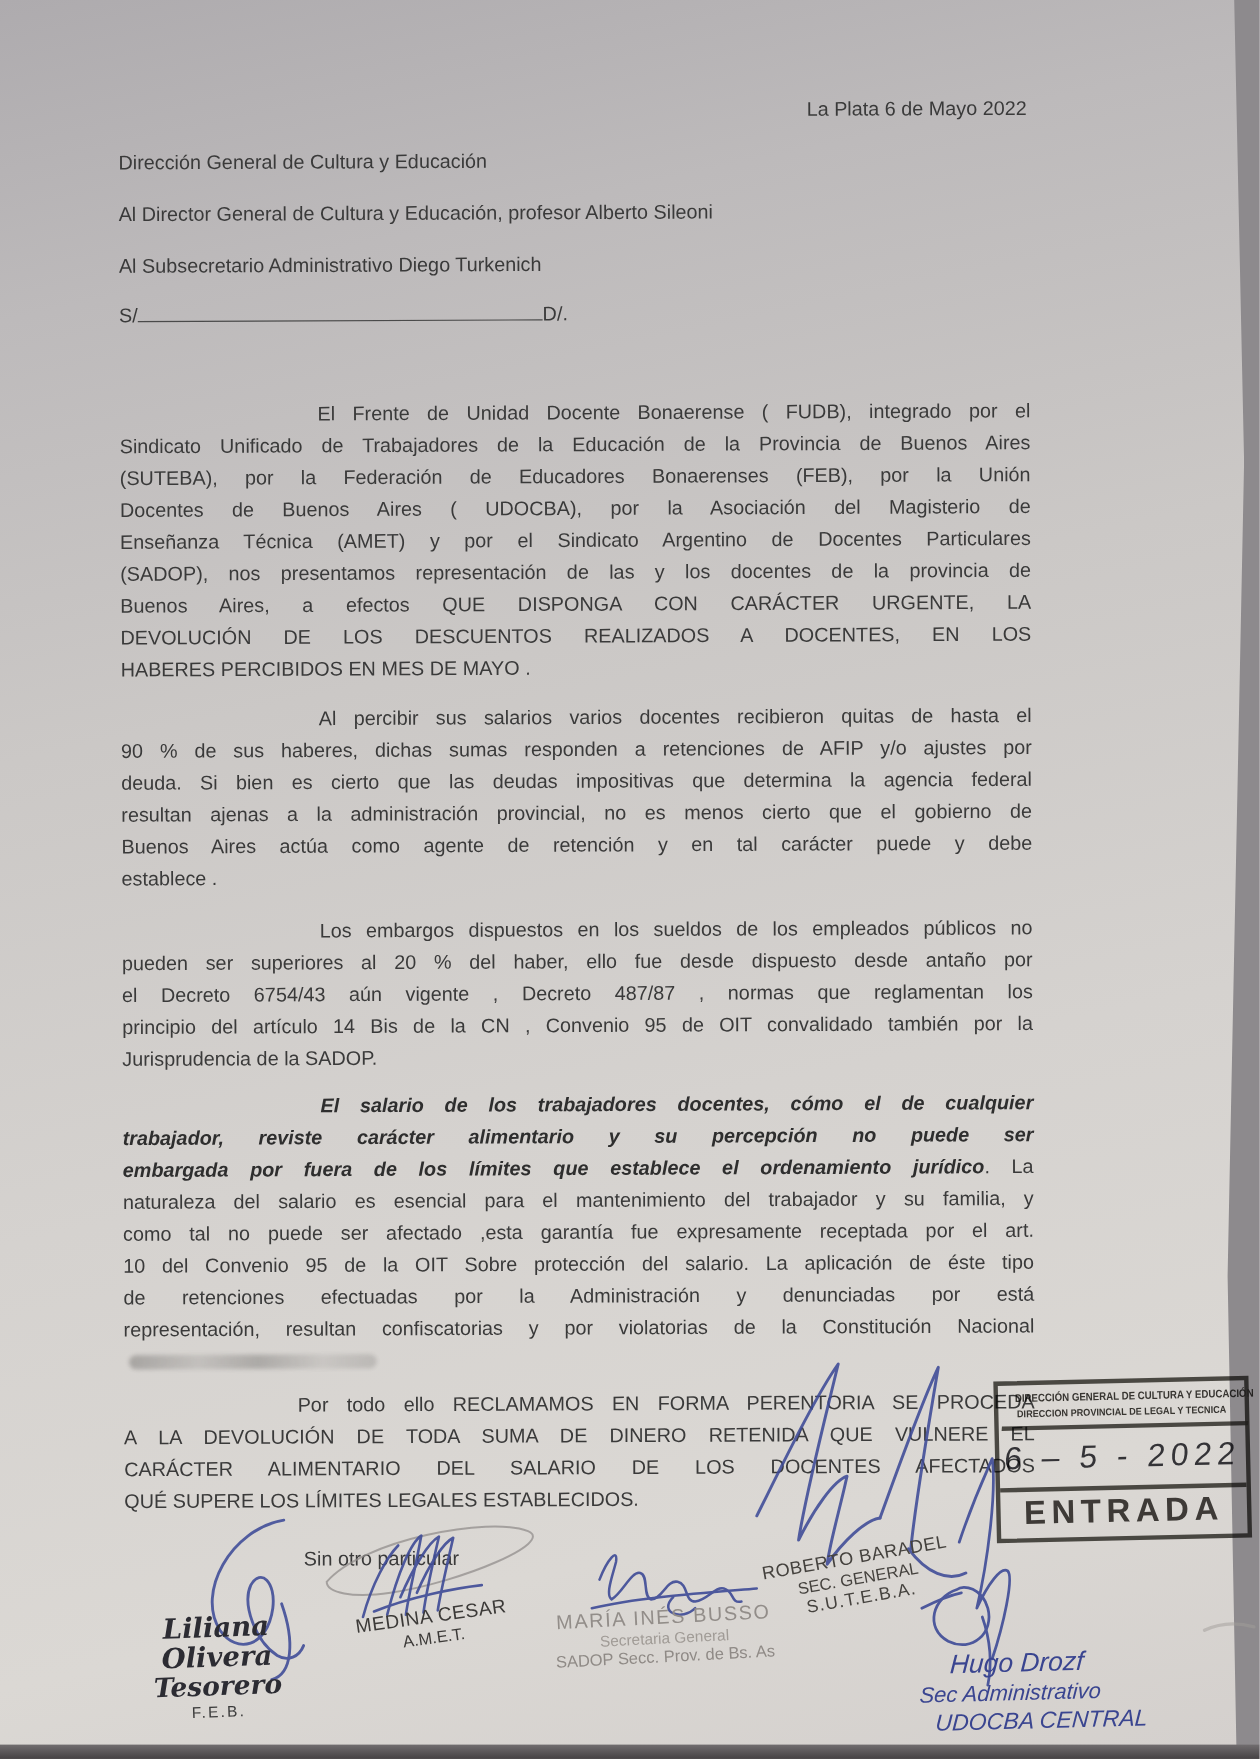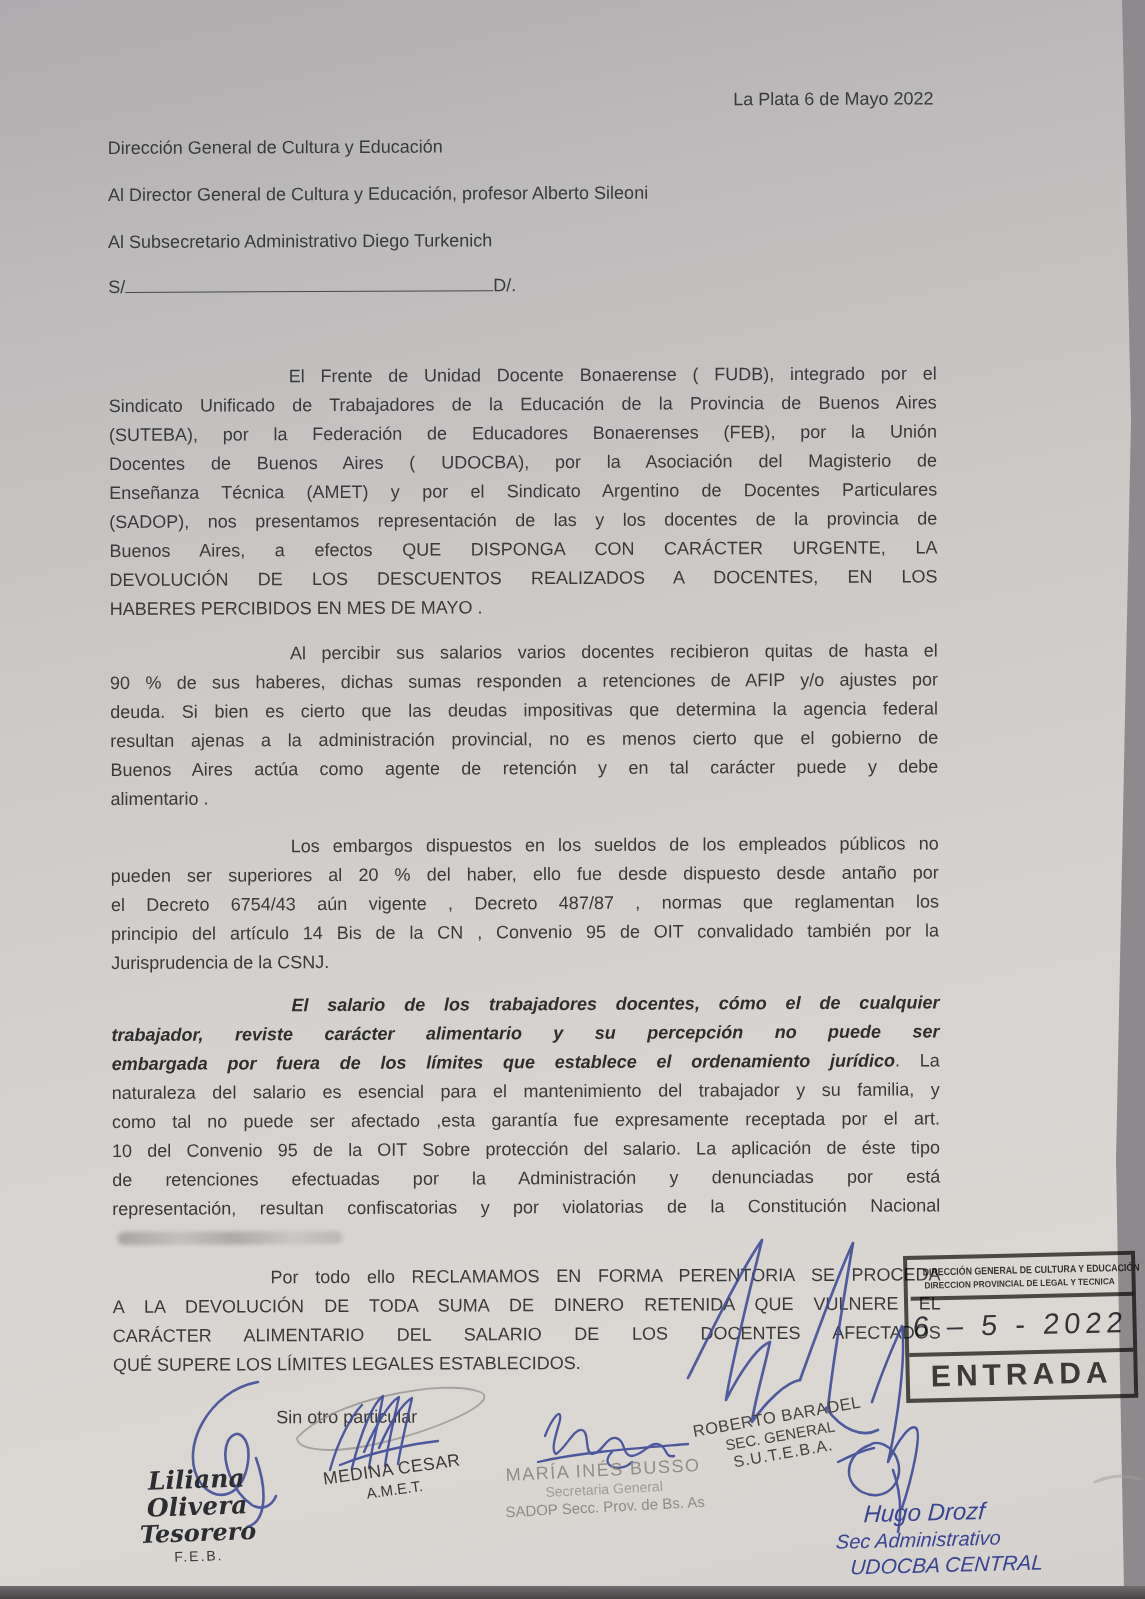--- a/index.html
+++ b/index.html
@@ -115,28 +115,28 @@
           <div class="pline"><span>Buenos Aires, a efectos QUE DISPONGA CON CARÁCTER URGENTE, LA</span></div>
           <div class="pline"><span>DEVOLUCIÓN DE LOS DESCUENTOS REALIZADOS A DOCENTES, EN LOS</span></div>
           <div class="pline last"><span>HABERES PERCIBIDOS EN MES DE MAYO .</span></div>
         </div>
         <div class="para">
           <div class="pline indent"><span>Al percibir sus salarios varios docentes recibieron quitas de hasta el</span></div>
           <div class="pline"><span>90 % de sus haberes, dichas sumas responden a retenciones de AFIP y/o ajustes por</span></div>
           <div class="pline"><span>deuda. Si bien es cierto que las deudas impositivas que determina la agencia federal</span></div>
           <div class="pline"><span>resultan ajenas a la administración provincial, no es menos cierto que el gobierno de</span></div>
           <div class="pline"><span>Buenos Aires actúa como agente de retención y en tal carácter puede y debe</span></div>
-          <div class="pline last"><span>alimentario .</span></div>
+          <div class="pline last"><span>establece .</span></div>
         </div>
         <div class="para">
           <div class="pline indent"><span>Los embargos dispuestos en los sueldos de los empleados públicos no</span></div>
           <div class="pline"><span>pueden ser superiores al 20 % del haber, ello fue desde dispuesto desde antaño por</span></div>
           <div class="pline"><span>el Decreto 6754/43 aún vigente , Decreto 487/87 , normas que reglamentan los</span></div>
           <div class="pline"><span>principio del artículo 14 Bis de la CN , Convenio 95 de OIT convalidado también por la</span></div>
-          <div class="pline last"><span>Jurisprudencia de la CSNJ.</span></div>
+          <div class="pline last"><span>Jurisprudencia de la SADOP.</span></div>
         </div>
         <div class="para">
           <div class="pline indent"><span class="bi">El salario de los trabajadores docentes, cómo el de cualquier</span></div>
           <div class="pline"><span class="bi">trabajador, reviste carácter alimentario y su percepción no puede ser</span></div>
           <div class="pline"><span class="bi">embargada por fuera de los límites que establece el ordenamiento jurídico</span><span>. La</span></div>
           <div class="pline"><span>naturaleza del salario es esencial para el mantenimiento del trabajador y su familia, y</span></div>
           <div class="pline"><span>como tal no puede ser afectado ,esta garantía fue expresamente receptada por el art.</span></div>
           <div class="pline"><span>10 del Convenio 95 de la OIT Sobre protección del salario. La aplicación de éste tipo</span></div>
           <div class="pline"><span>de retenciones efectuadas por la Administración y denunciadas por está</span></div>
           <div class="pline last"><span>representación, resultan confiscatorias y por violatorias de la Constitución Nacional</span><span class="smudge"></span></div>

